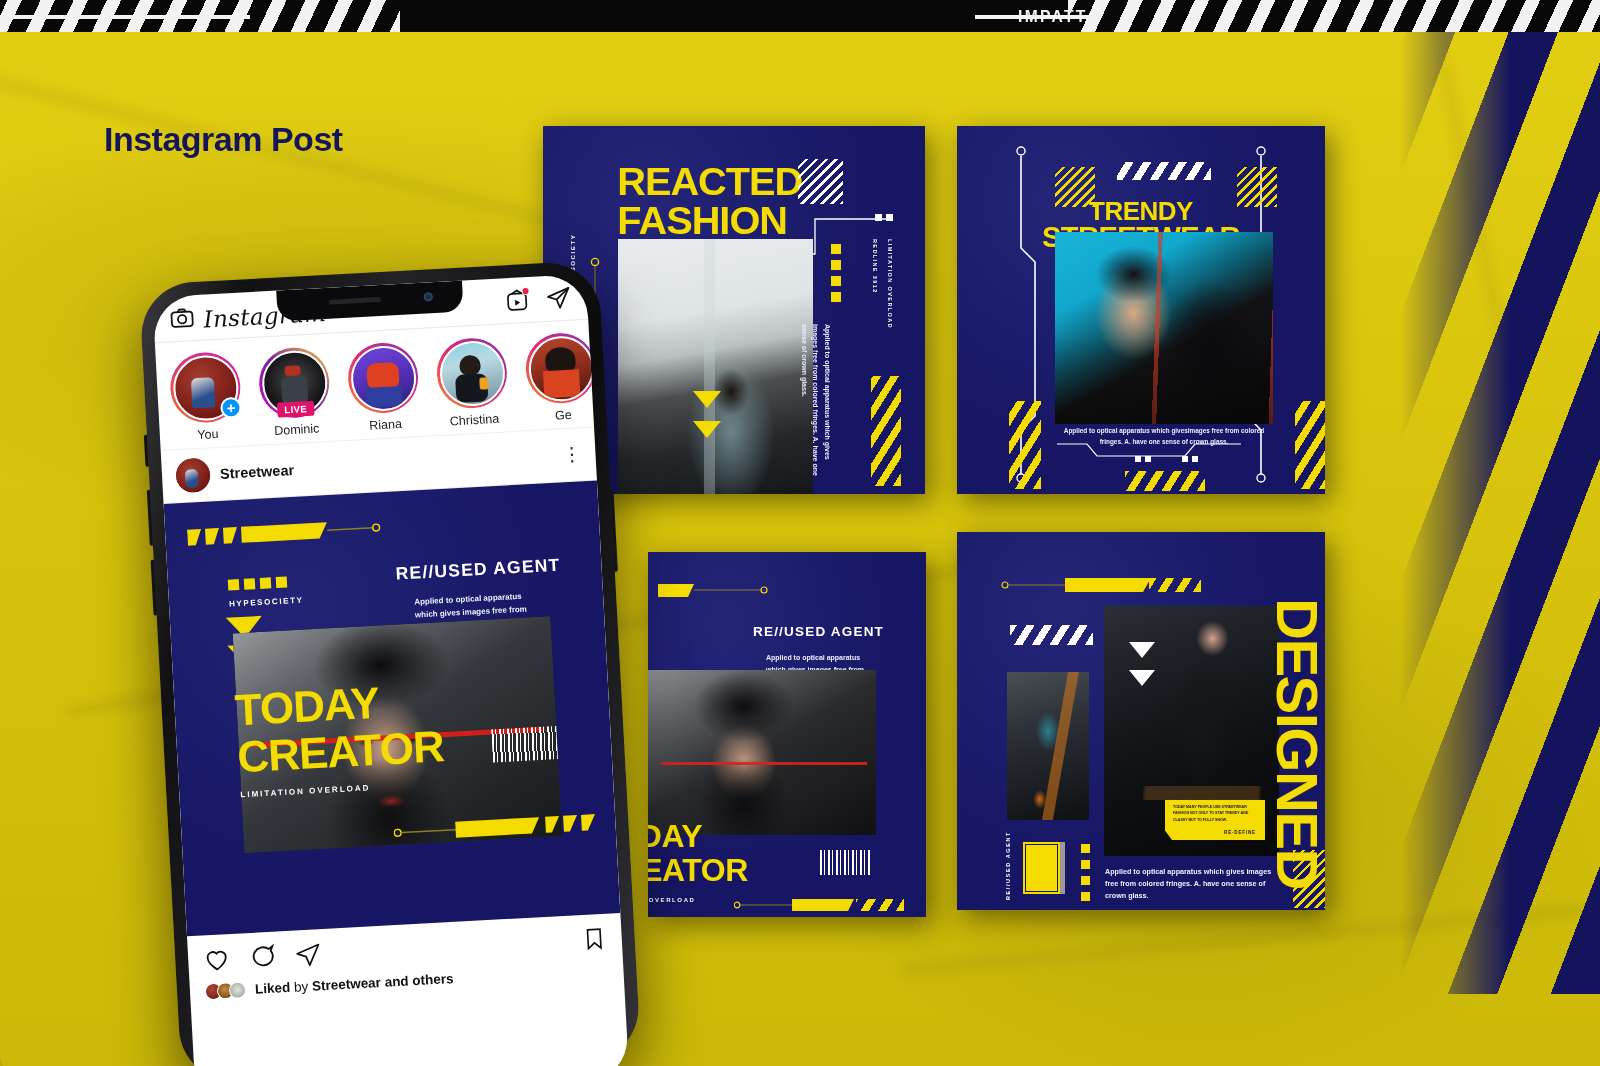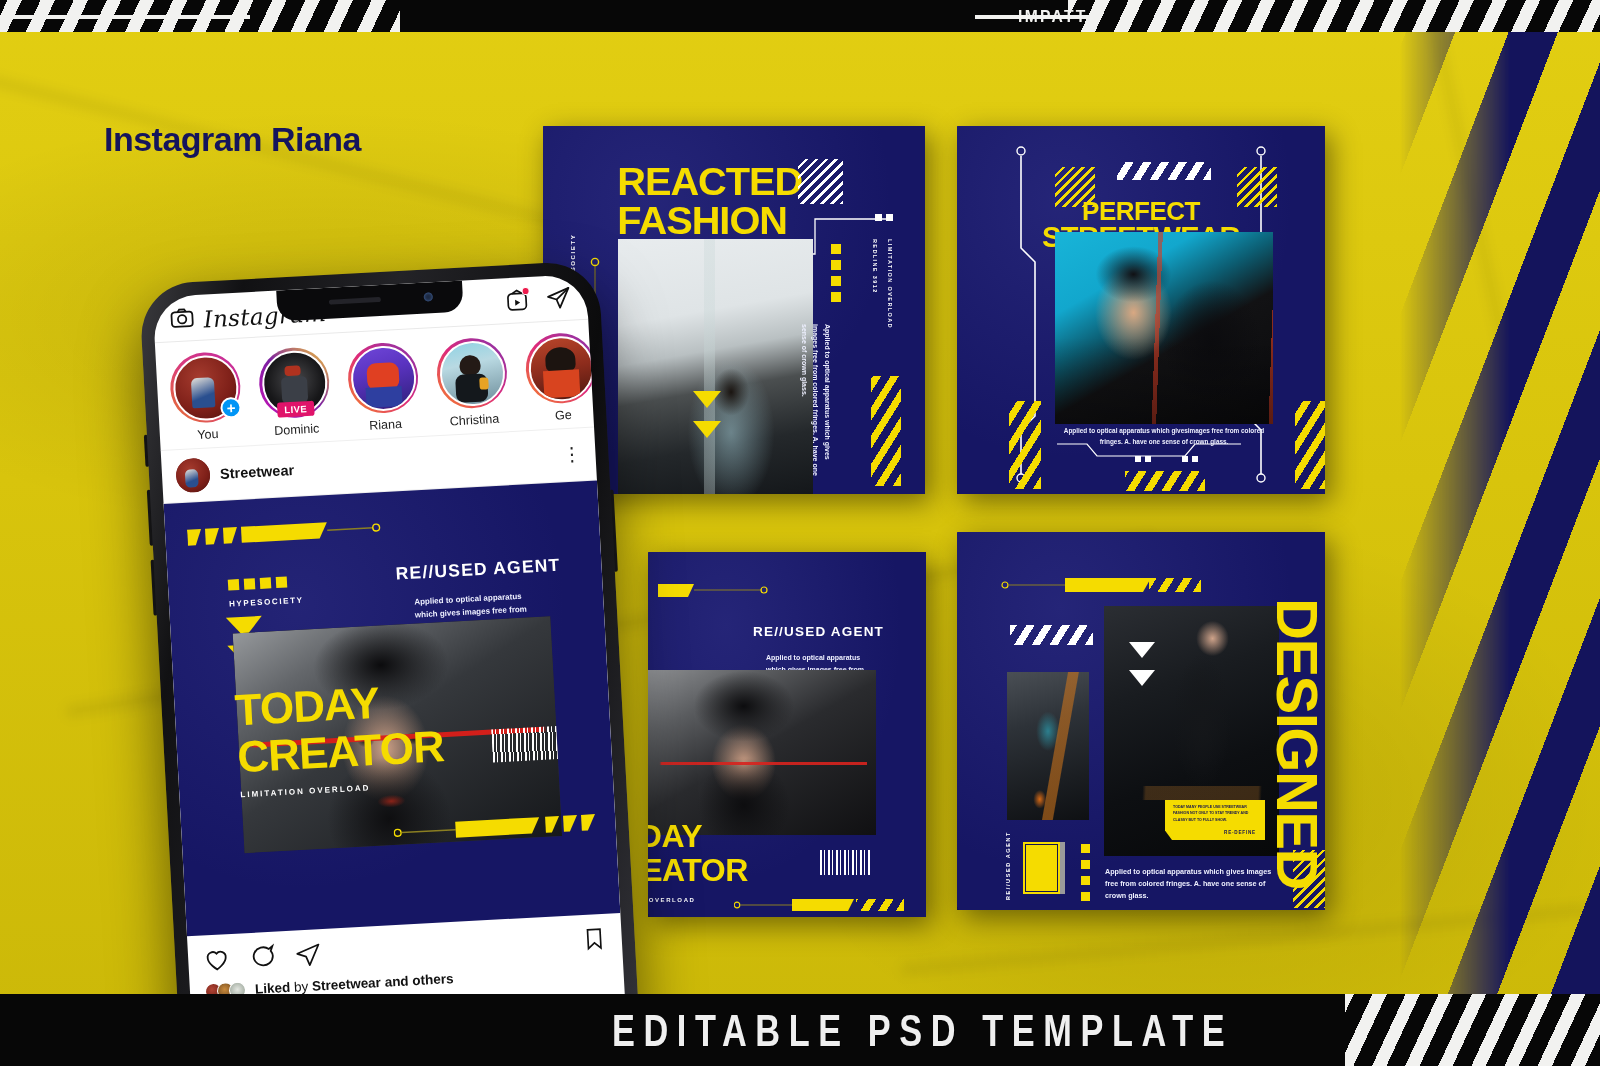--- a/index.html
+++ b/index.html
@@ -249,21 +249,21 @@
   <div class="bar" id="topbar">
     <div class="diag" style="left:-20px;width:420px;"></div>
     <div class="hline" style="left:0px;top:15px;width:250px;"></div>
     <div class="hline" style="left:975px;top:15px;width:62px;"></div>
     <div class="hline" style="left:1030px;top:15px;width:60px;"></div>
     <div id="impatt">IMPATT</div>
     <div class="diag" style="left:1068px;width:540px;"></div>
   </div>
 
   <div id="headline">
-    <div>Instagram Riana</div>
+    <div>Instagram Post</div>
   </div>
 
   <div class="card" id="card-reacted" style="left:543px;top:126px;width:382px;height:368px;">
 
     <div class="vtext micro" style="left:27px;top:168px;transform:rotate(-90deg);">HYPESOCIETY</div>
 
     <div class="ytxt" style="position:absolute;left:76px;top:37px;font-size:39px;letter-spacing:-1px;line-height:.96;transform:scaleX(1.02);">REACTED</div>
     <div class="ytxt" style="position:absolute;left:76px;top:76px;font-size:39px;letter-spacing:-1px;line-height:.96;transform:scaleX(1.02);">FASHION</div>
 
     <div class="hatch-w" style="position:absolute;left:255px;top:33px;width:45px;height:45px;"></div>
@@ -311,21 +311,21 @@
       <circle cx="304" cy="25" r="4" fill="none" stroke="#fff" stroke-width="1.4"></circle>
       <circle cx="64" cy="352" r="4" fill="none" stroke="#fff" stroke-width="1.4"></circle>
       <circle cx="304" cy="352" r="4" fill="none" stroke="#fff" stroke-width="1.4"></circle>
       <polyline points="100,318 130,318 140,330 228,330 238,318 284,318" fill="none" stroke="#fff" stroke-width="1.2"></polyline>
     </svg>
 
     <div class="hatch-y" style="position:absolute;left:98px;top:41px;width:40px;height:40px;"></div>
     <div class="hatch-y" style="position:absolute;left:280px;top:41px;width:40px;height:40px;"></div>
     <div class="stripes-w" style="position:absolute;left:160px;top:36px;width:94px;height:18px;"></div>
 
-    <div class="ytxt" style="position:absolute;left:0;top:72px;width:368px;text-align:center;font-size:26px;letter-spacing:-.5px;line-height:1;">PERFECT</div>
+    <div class="ytxt" style="position:absolute;left:0;top:72px;width:368px;text-align:center;font-size:26px;letter-spacing:-.5px;line-height:1;">TRENDY</div>
     <div class="ytxt" style="position:absolute;left:0;top:97px;width:368px;text-align:center;font-size:29px;letter-spacing:-.5px;line-height:1;">STREETWEAR</div>
 
     <div class="ph" style="left:98px;top:106px;width:218px;height:192px;">
       <i style="background:linear-gradient(150deg,#18b4d8 0%,#12a7cd 26%,#0c5e73 42%,#121214 58%,#0a0a0c 100%);"></i>
       <i style="background:radial-gradient(ellipse 60px 74px at 36% 42%, #d9a882, transparent 64%);"></i>
       <i style="background:radial-gradient(ellipse 54px 40px at 36% 22%, #101014, transparent 70%);"></i>
       <i style="background:radial-gradient(ellipse 70px 90px at 72% 58%, #0b0b0e, transparent 70%);"></i>
       <i style="background:repeating-linear-gradient(92deg, transparent 0 46%, rgba(210,60,35,.75) 46% 48%, transparent 48% 52%); opacity:.85;"></i>
       <i style="background:linear-gradient(0deg, rgba(0,0,0,.35), transparent 45%);"></i>
     </div>
@@ -607,18 +607,14 @@
             <span style="background:radial-gradient(circle at 40% 35%, #b04434, #62160f);"></span>
             <span style="background:radial-gradient(circle at 45% 40%, #c98a3d, #5c3b17);"></span>
             <span style="background:radial-gradient(circle at 50% 45%, #e3e6e0, #8e9a8d);"></span>
           </span>
           <span class="txt"><b>Liked</b> <span>by</span> <b>Streetwear</b> <b>and others</b></span>
         </div>
       </div>
     </div>
   </div>
 
-  <div class="bar" id="bottombar">
-    <div id="editable">EDITABLE PSD TEMPLATE</div>
-    <div class="diag" style="left:1345px;width:280px;"></div>
-  </div>
 
 </div>
 
 </body></html>

